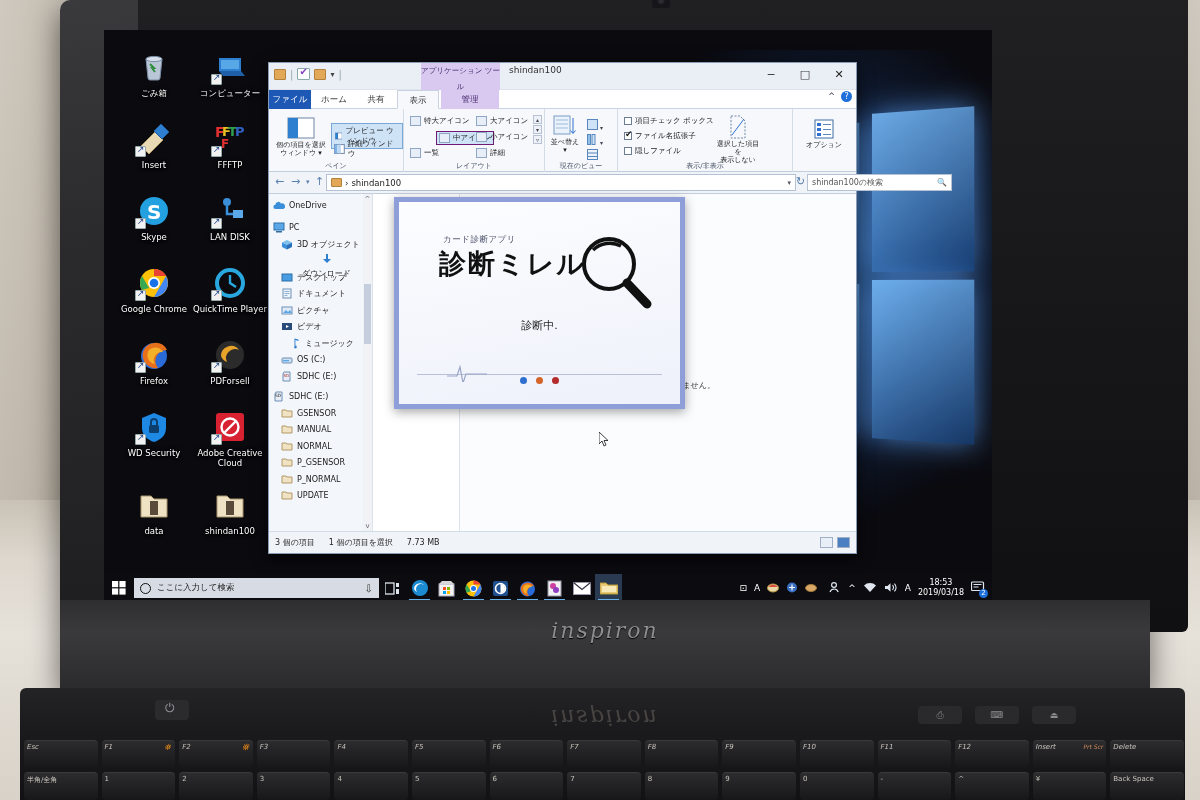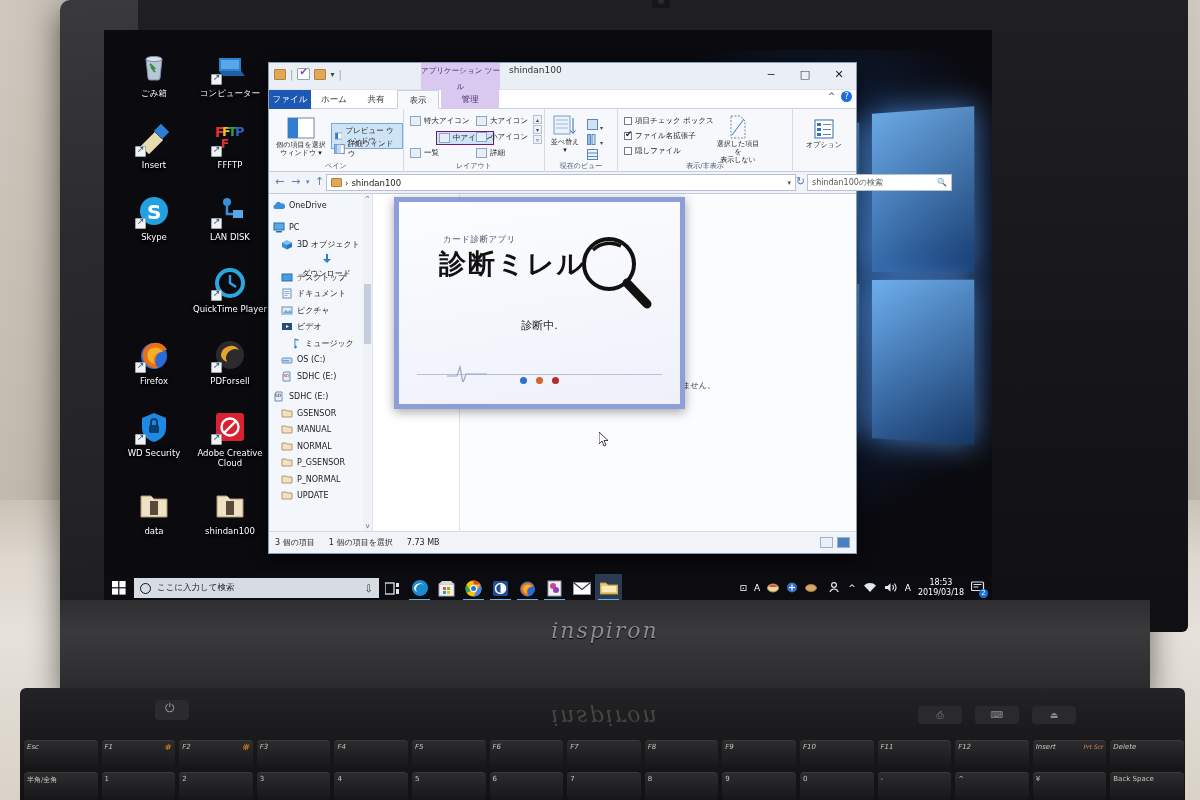--- a/index.html
+++ b/index.html
@@ -292,20 +292,34 @@
             <svg width="34" height="34" viewBox="0 0 34 34">
                 <circle cx="14" cy="8" r="4" fill="#3a8fd8"></circle>
                 <path d="M14 12 v8 h10" stroke="#3a8fd8" stroke-width="2.5" fill="none"></path>
                 <path d="M20 16 h10 v8 h-10z" fill="#5aa8e8"></path>
               </svg>
             <span class="shortcut-arrow"></span>
           </div>
           <div class="lbl">LAN DISK</div>
         </div>
 
+        <div class="dicon" style="left:8px;top:236px;">
+          <div class="glyph">
+            <svg width="34" height="34" viewBox="0 0 34 34">
+                <circle cx="17" cy="17" r="14" fill="#ffc107"></circle>
+                <path d="M17 3 a14 14 0 0 1 12.1 7 H17z" fill="#ea4335"></path>
+                <path d="M5 24 a14 14 0 0 1 0-14 l7 12z" fill="#34a853"></path>
+                <path d="M29 10 a14 14 0 0 1-12 21 l7-12z" fill="#4285f4"></path>
+                <circle cx="17" cy="17" r="6" fill="#fff"></circle>
+                <circle cx="17" cy="17" r="4.3" fill="#1a73e8"></circle>
+              </svg>
+            <span class="shortcut-arrow"></span>
+          </div>
+          <div class="lbl">Google Chrome</div>
+        </div>
         <div class="dicon" style="left:84px;top:236px;">
           <div class="glyph">
             <svg width="34" height="34" viewBox="0 0 34 34">
                 <circle cx="17" cy="17" r="13" fill="none" stroke="#29a8e0" stroke-width="4"></circle>
                 <path d="M17 9 v8 l6 4" stroke="#29a8e0" stroke-width="2.4" fill="none"></path>
               </svg>
             <span class="shortcut-arrow"></span>
           </div>
           <div class="lbl">QuickTime Player</div>
         </div>

